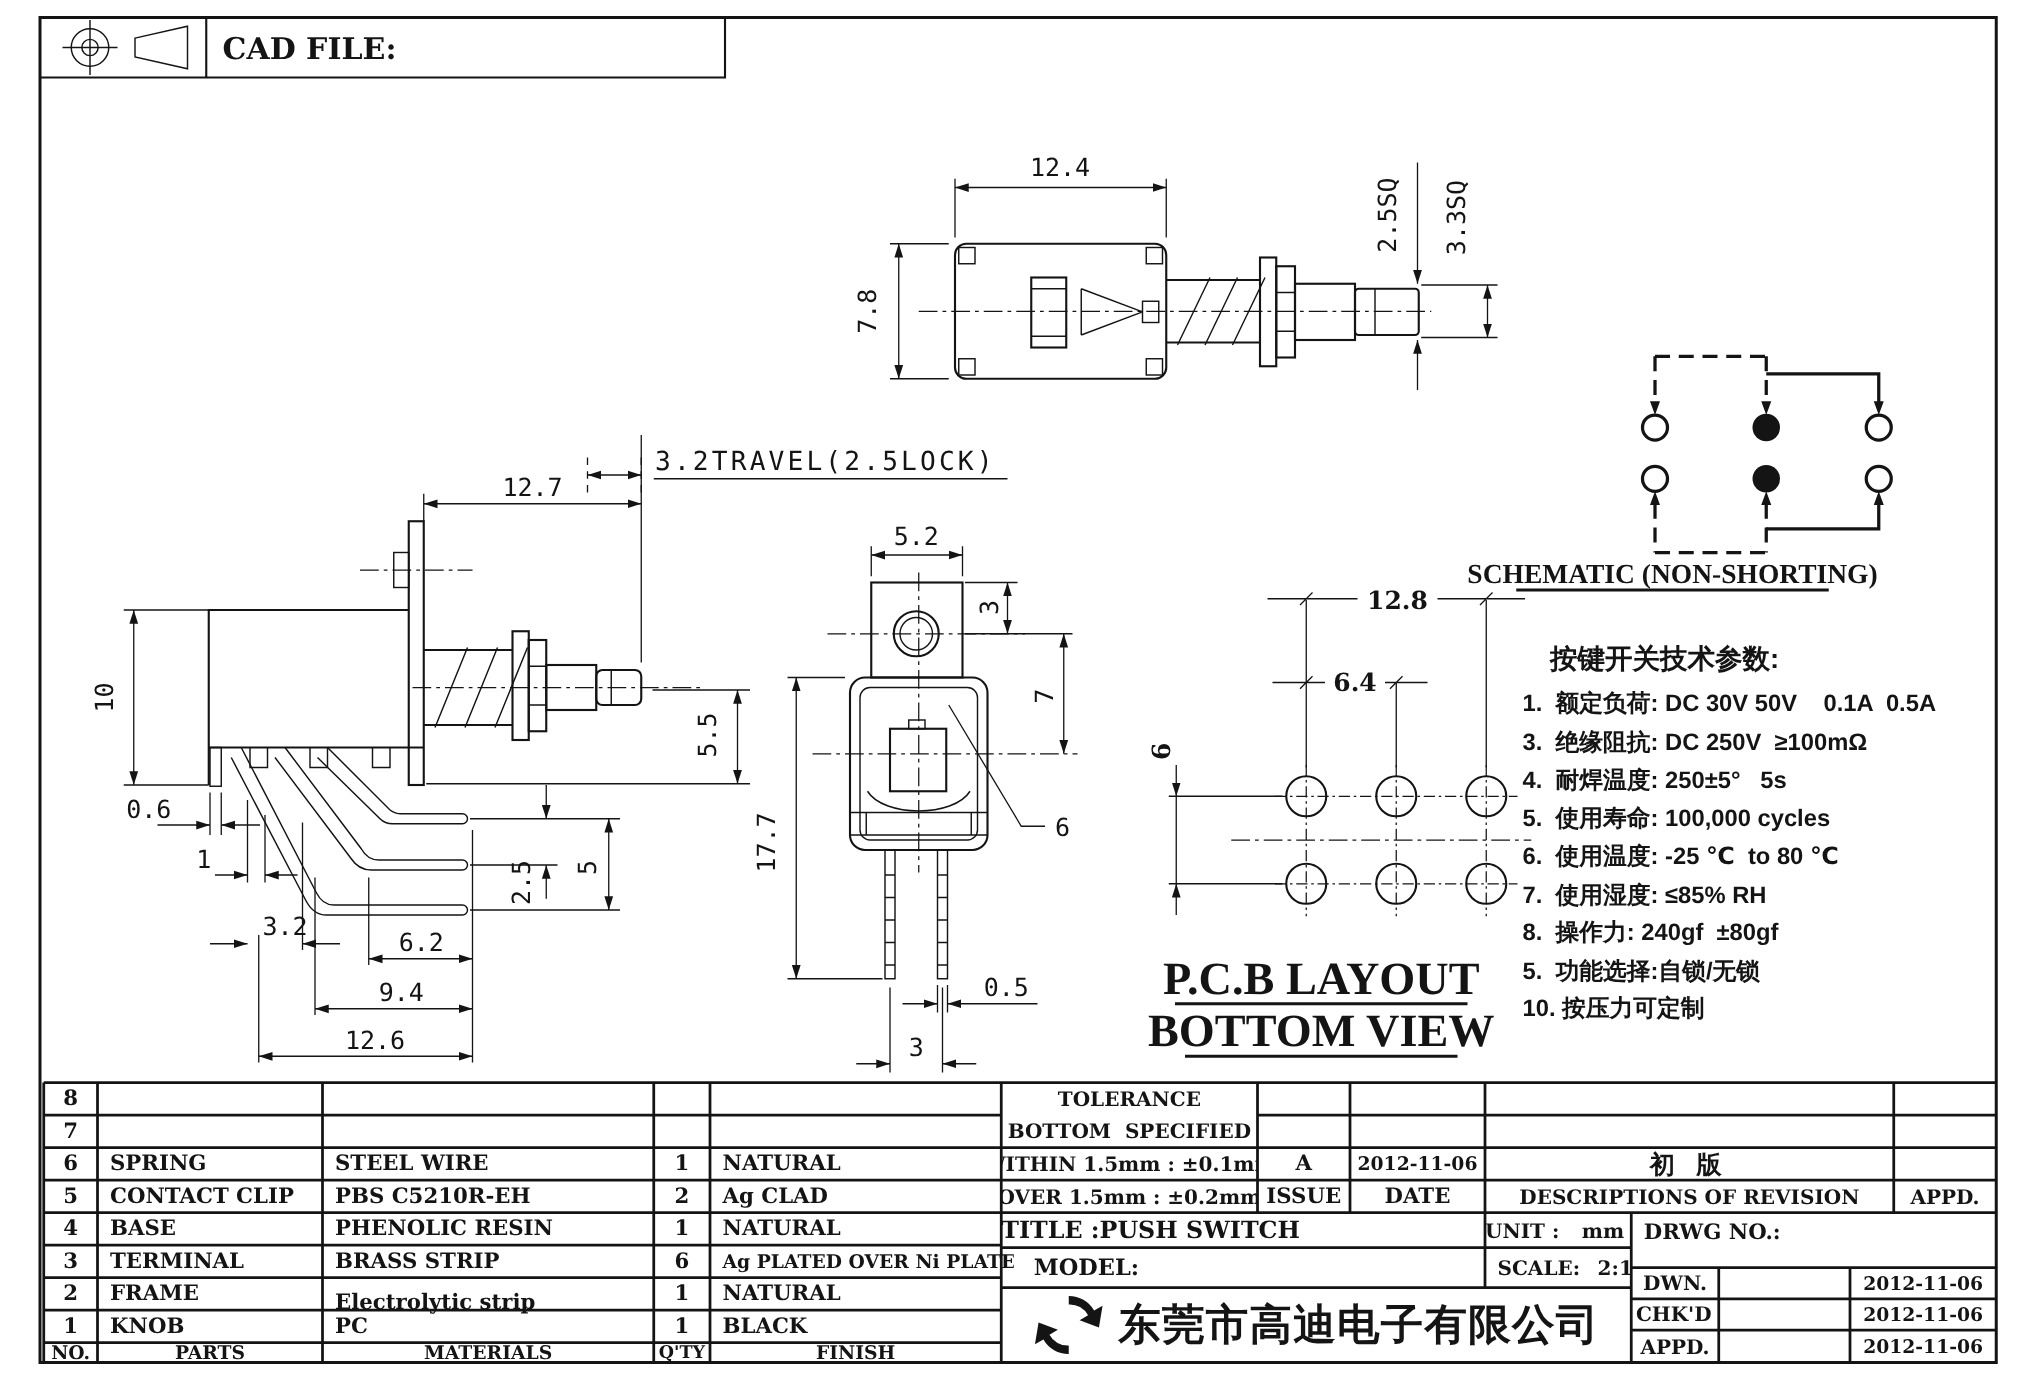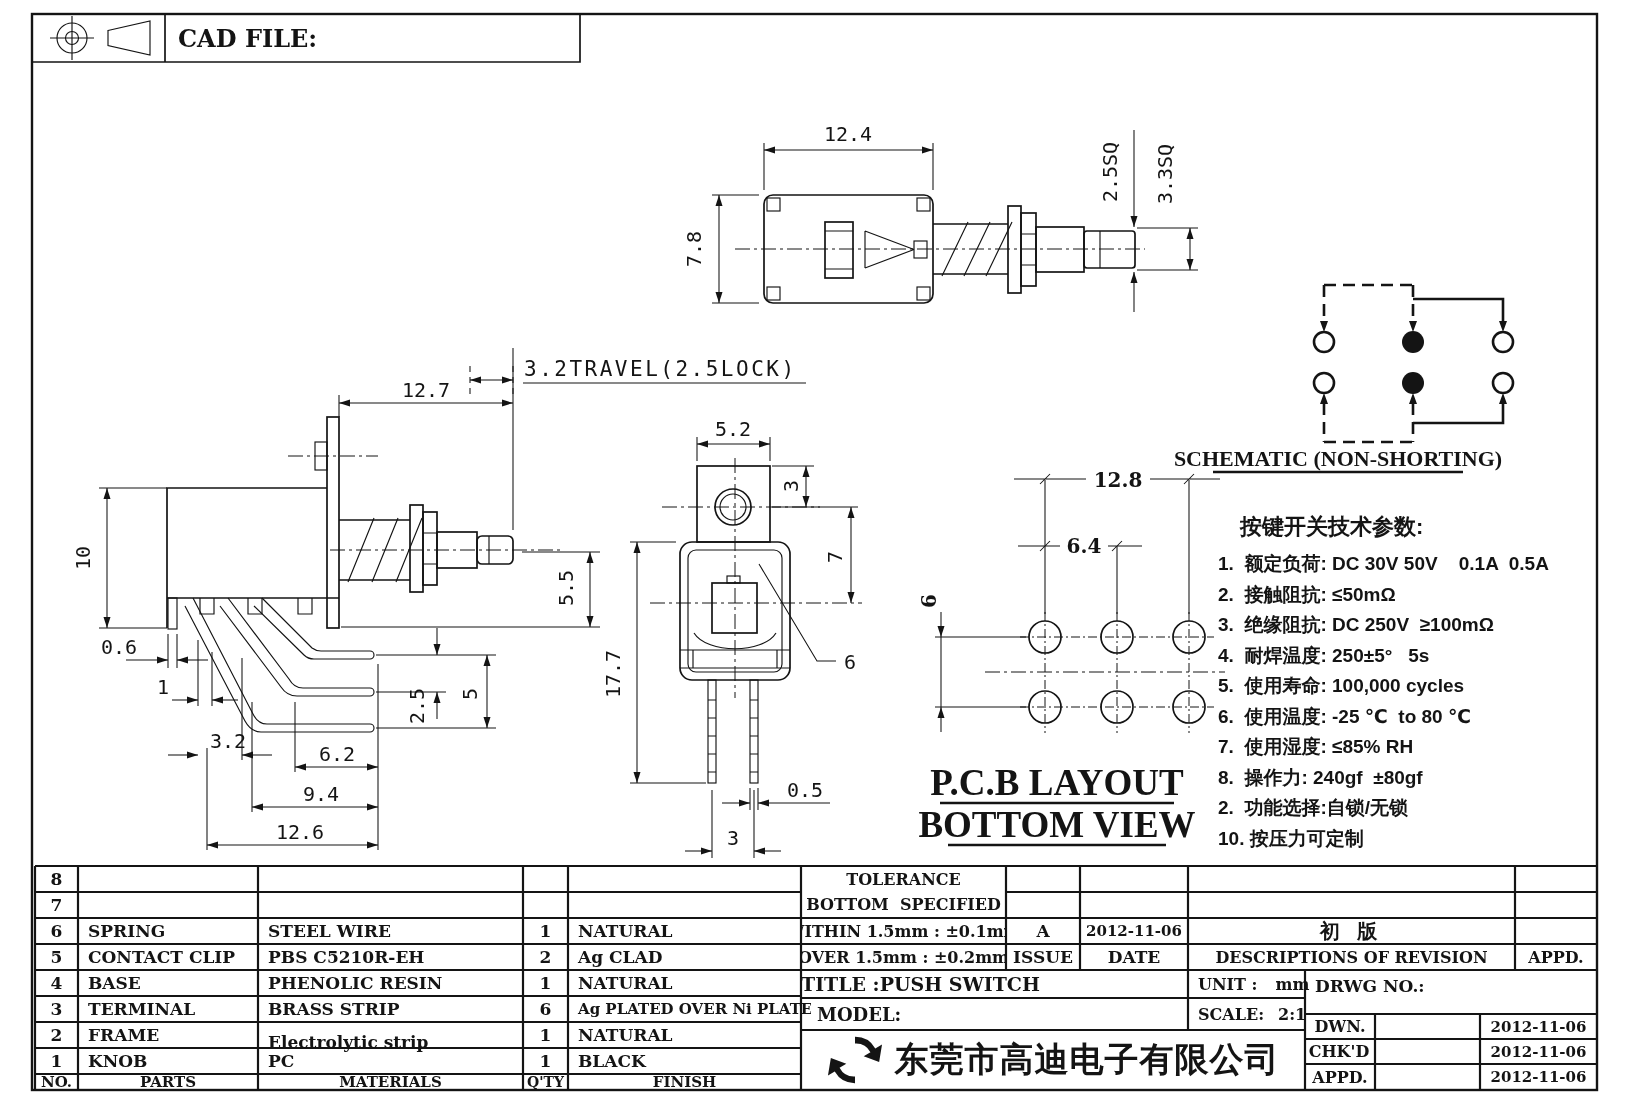--- a/index.html
+++ b/index.html
@@ -252,28 +252,27 @@
     <path d="M1006,866 V970 M1080,866 V970 M1188,866 V1030 M1515,866 V970"></path>
     <path d="M1305,970 V1090 M1375,1014 V1090 M1480,1014 V1090"></path>
   </g>
 </svg>
 
 <div class="hdr-label">CAD FILE:</div>
 
 <div class="params">
   <div class="params-title">按键开关技术参数:</div>
   <div class="params-item">1.  额定负荷: DC 30V 50V    0.1A  0.5A</div>
-  <div class="params-item">2.  接触阻抗: ≤50mΩ</div>
   <div class="params-item">3.  绝缘阻抗: DC 250V  ≥100mΩ</div>
   <div class="params-item">4.  耐焊温度: 250±5°   5s</div>
   <div class="params-item">5.  使用寿命: 100,000 cycles</div>
   <div class="params-item">6.  使用温度: -25 ℃  to 80 ℃</div>
   <div class="params-item">7.  使用湿度: ≤85% RH</div>
   <div class="params-item">8.  操作力: 240gf  ±80gf</div>
-  <div class="params-item">2.  功能选择:自锁/无锁</div>
+  <div class="params-item">5.  功能选择:自锁/无锁</div>
   <div class="params-item">10. 按压力可定制</div>
 </div>
 
 <div class="cell cc" style="left:35px;top:866px;width:43px;height:26px">8</div>
 <div class="cell cc" style="left:35px;top:892px;width:43px;height:26px">7</div>
 <div class="cell cc" style="left:35px;top:918px;width:43px;height:26px">6</div>
 <div class="cell pl" style="left:78px;top:918px;width:180px;height:26px">SPRING</div>
 <div class="cell pl" style="left:258px;top:918px;width:265px;height:26px">STEEL WIRE</div>
 <div class="cell cc" style="left:523px;top:918px;width:45px;height:26px">1</div>
 <div class="cell pl" style="left:568px;top:918px;width:233px;height:26px">NATURAL</div>
@@ -320,25 +319,25 @@
 <div class="cell cc" style="left:1080px;top:918px;width:108px;height:26px;font-size:15px">2012-11-06</div>
 <div class="cell cc" style="left:1080px;top:944px;width:108px;height:26px">DATE</div>
 <div class="cell cc" style="left:1188px;top:918px;width:327px;height:26px;font:700 20px 'Liberation Sans',sans-serif;letter-spacing:6px">初 版</div>
 <div class="cell cc" style="left:1188px;top:944px;width:327px;height:26px;font-size:16px">DESCRIPTIONS OF REVISION</div>
 <div class="cell cc" style="left:1515px;top:944px;width:82px;height:26px;font-size:16px">APPD.</div>
 
 <div class="cell" style="left:801px;top:970px;width:387px;height:28px;padding-left:0;font-size:19px">
   <span>TITLE :</span>
   <span>PUSH SWITCH</span>
 </div>
-<div class="cell" style="left:1188px;top:970px;width:117px;height:28px;padding-left:10px;gap:18px;font-size:16px">
+<div class="cell" style="left:1188px;top:970px;width:117px;height:28px;gap:18px;font-size:16px">
   <span>UNIT :</span>
   <span>mm</span>
 </div>
-<div class="cell" style="left:801px;top:998px;width:387px;height:32px;padding-left:16px;font-size:18px">
+<div class="cell" style="left:801px;top:998px;width:387px;height:32px;padding-left:26px;font-size:18px">
   <span>MODEL:</span>
 </div>
 <div class="cell" style="left:1188px;top:998px;width:117px;height:32px;padding-left:10px;gap:14px;font-size:16px">
   <span>SCALE:</span>
   <span>2:1</span>
 </div>
 <div class="cell" style="left:1305px;top:970px;width:292px;height:44px;align-items:flex-start;padding:6px 0 0 10px">DRWG NO.:</div>
 
 <div class="cell cc" style="left:1305px;top:1014px;width:70px;height:25px;font-size:16px">DWN.</div>
 <div class="cell cc" style="left:1480px;top:1014px;width:117px;height:25px;font-size:15px">2012-11-06</div>

